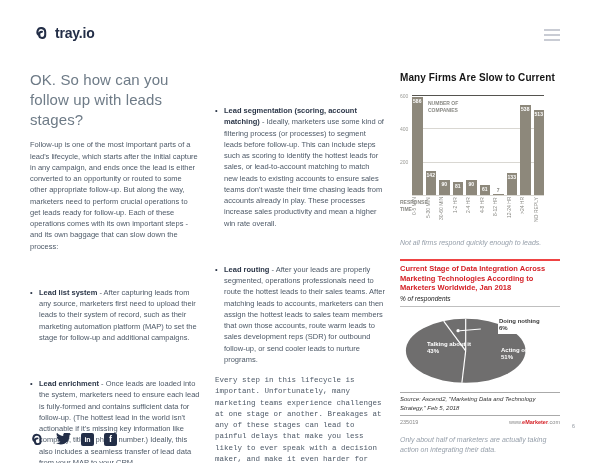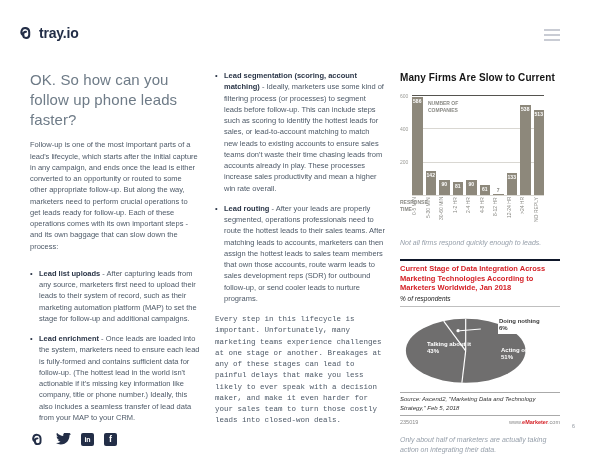--- a/index.html
+++ b/index.html
@@ -1,31 +1,31 @@
 <!DOCTYPE html>
 <html><head>
 <meta charset="utf-8">
 <style>
   * { margin:0; padding:0; box-sizing:border-box; }
   html,body { background:#ffffff; }
   body { font-family:"Liberation Sans", sans-serif; }
   .page { position:relative; width:600px; height:463px; background:#fff; overflow:hidden; }
 
   
-  .logo { position:absolute; left:18px; top:24px; display:flex; align-items:center; gap:4px; cursor:pointer; }
+  .logo { position:absolute; left:34px; top:24px; display:flex; align-items:center; gap:4px; cursor:pointer; }
   .logo-text { font-size:14px; font-weight:bold; color:#232e47; letter-spacing:-.2px; }
   .hamburger { position:absolute; right:40px; top:29px; width:16px; cursor:pointer; }
   .hamburger div { height:2px; background:#c9ccd4; margin-bottom:3px; }
 
   
   .columns { position:absolute; top:70px; left:30px; display:grid; grid-template-columns:170px 170px 190px; column-gap:15px; }
   .col { font-size:7.5px; line-height:1.5; color:#4e5a68; }
   h1 { font-size:15px; line-height:1.32; font-weight:400; color:#6e7b87; margin-bottom:10px; letter-spacing:.1px; }
   .intro { margin-bottom:16px; }
-  .bullet { position:relative; padding-left:9px; margin-bottom:9px; }
+  .bullet { position:relative; padding-left:9px; margin-bottom:9px;margin-top:35px; }
   .bullet::before { content:"•"; position:absolute; left:0; top:0; color:#2b3648; font-size:7.5px; }
   .b { font-weight:bold; color:#2b3648; }
   .closing { margin-top:10px;font-family:Liberation Mono, monospace; }
 
   
   .chart-title { font-size:10px; font-weight:bold; color:#151515; margin-bottom:10px; letter-spacing:.1px; }
   .bar-chart-wrap { position:relative; width:146px; }
   .bar-chart { position:relative; height:100px; }
   .gridline { position:absolute; left:12px; right:2px; height:1px; background:#d9d7d2; }
   .gridline.dark { background:#5a5а55; background:#55544f; }
@@ -34,21 +34,21 @@
   .bar { flex:1; position:relative; }
   .bar-value { position:absolute; top:1px; left:-2px; right:-2px; text-align:center; font-size:5px; font-weight:bold; color:#fff; }
   .bar-value.outside { top:-7px; color:#8a8a85; }
   .series-label { position:absolute; left:28px; top:5px; width:42px; font-size:5px; line-height:1.35; color:#8a8a85; font-weight:bold; }
   .xlabels { position:relative; margin-left:12px; margin-right:2px; display:flex; gap:3px; height:32px; margin-top:2px; }
   .xlabels span { flex:1; font-size:5px; color:#8a8a85; writing-mode:vertical-rl; transform:rotate(180deg); text-align:right; white-space:nowrap; line-height:1; }
   .response-time { position:absolute; left:0; top:104px; width:16px; font-size:5px; line-height:1.35; color:#8a8a85; font-weight:bold; }
   .note { font-style:italic; color:#97a0ab; font-size:7px; line-height:1.45; margin-top:9px; }
 
   
-  .emarketer { margin-top:11px; width:160px; border-top:2px solid #0f172a; padding-top:3px; }
+  .emarketer { margin-top:11px; width:160px; border-top:2px solid #ef4444; padding-top:3px; }
   .em-title { color:#d42127; font-weight:bold; font-size:7.5px; line-height:1.28; }
   .em-sub { font-size:6.5px; font-style:italic; color:#222; margin-top:1px; padding-bottom:2px; border-bottom:1px solid #bfbfbf; }
   .pie-wrap { position:relative; height:80px; margin:3px 0 2px; }
   .pie-wrap svg { position:absolute; inset:0; }
   .pie-label { position:absolute; font-size:6px; font-weight:bold; color:#fff; line-height:1.3; }
   .pl-talking { left:27px; top:31px; }
   .pl-acting { left:101px; top:37px; }
   .pl-doing { left:98px; top:8px; color:#3a3a3a; background:#fff; padding:0 2px 1px 1px; }
   .em-source { border-top:1px solid #aaa; border-bottom:1px solid #aaa; font-size:6px; font-style:italic; color:#333; padding:2px 0; }
   .em-footer { display:flex; justify-content:space-between; font-size:5.5px; color:#8a8a8a; padding-top:2px; }
@@ -76,24 +76,24 @@
   </div>
   <div class="hamburger">
       <div></div>
       <div></div>
       <div></div>
     </div>
 
   <div class="columns">
 
     <div class="col">
-      <h1>OK. So how can you follow up phone leads faster?</h1>
+      <h1>OK. So how can you follow up with leads stages?</h1>
       <p class="intro">Follow-up is one of the most important parts of a lead's lifecycle, which starts after the initial capture in any campaign, and ends once the lead is either converted to an opportunity or routed to some other appropriate follow-up. But along the way, marketers need to perform crucial operations to get leads ready for follow-up. Each of these operations comes with its own important steps - and its own baggage that can slow down the process:</p>
       <div class="bullet">
-        <span class="b">Lead list uploads</span><span> - After capturing leads from any source, marketers first need to upload their leads to their system of record, such as their marketing automation platform (MAP) to set the stage for follow-up and additional campaigns.</span>
+        <span class="b">Lead list system</span><span> - After capturing leads from any source, marketers first need to upload their leads to their system of record, such as their marketing automation platform (MAP) to set the stage for follow-up and additional campaigns.</span>
       </div>
       <div class="bullet">
         <span class="b">Lead enrichment</span><span> - Once leads are loaded into the system, marketers need to ensure each lead is fully-formed and contains sufficient data for follow-up. (The hottest lead in the world isn't actionable if it's missing key information like company, title or phone number.) Ideally, this also includes a seamless transfer of lead data from your MAP to your CRM.</span>
       </div>
     </div>
 
     <div class="col">
       <div class="bullet">
         <span class="b">Lead segmentation (scoring, account matching)</span><span> - Ideally, marketers use some kind of filtering process (or processes) to segment leads before follow-up. This can include steps such as scoring to identify the hottest leads for sales, or lead-to-account matching to match new leads to existing accounts to ensure sales teams don't waste their time chasing leads from accounts already in play. These processes increase sales productivity and mean a higher win rate overall.</span>
       </div>

